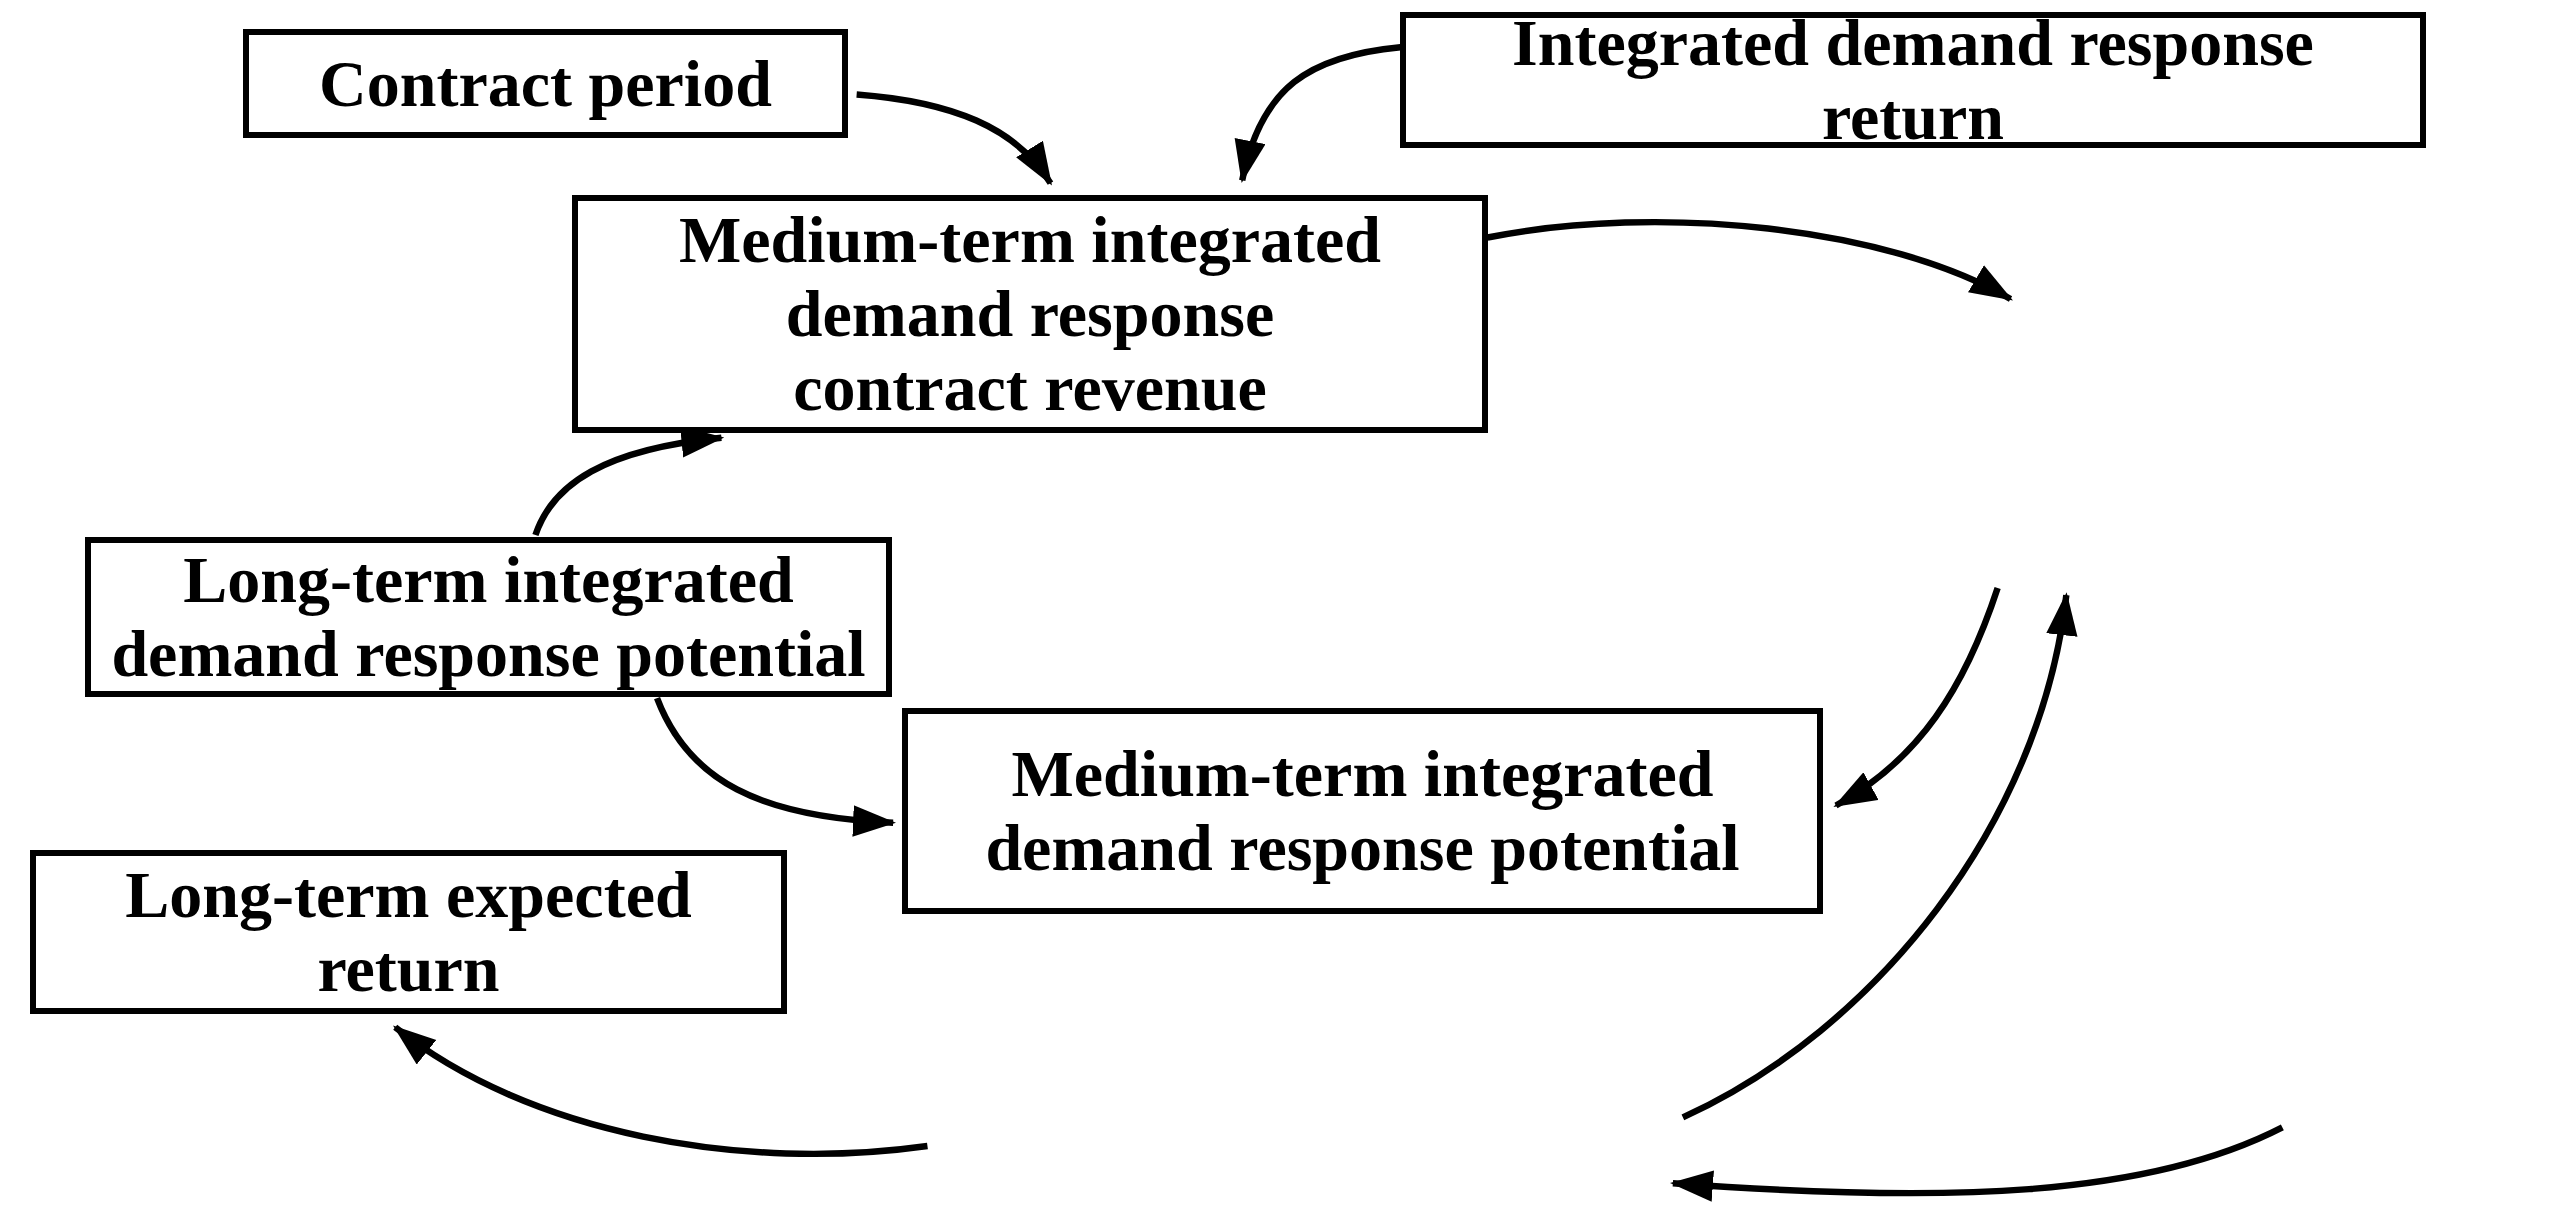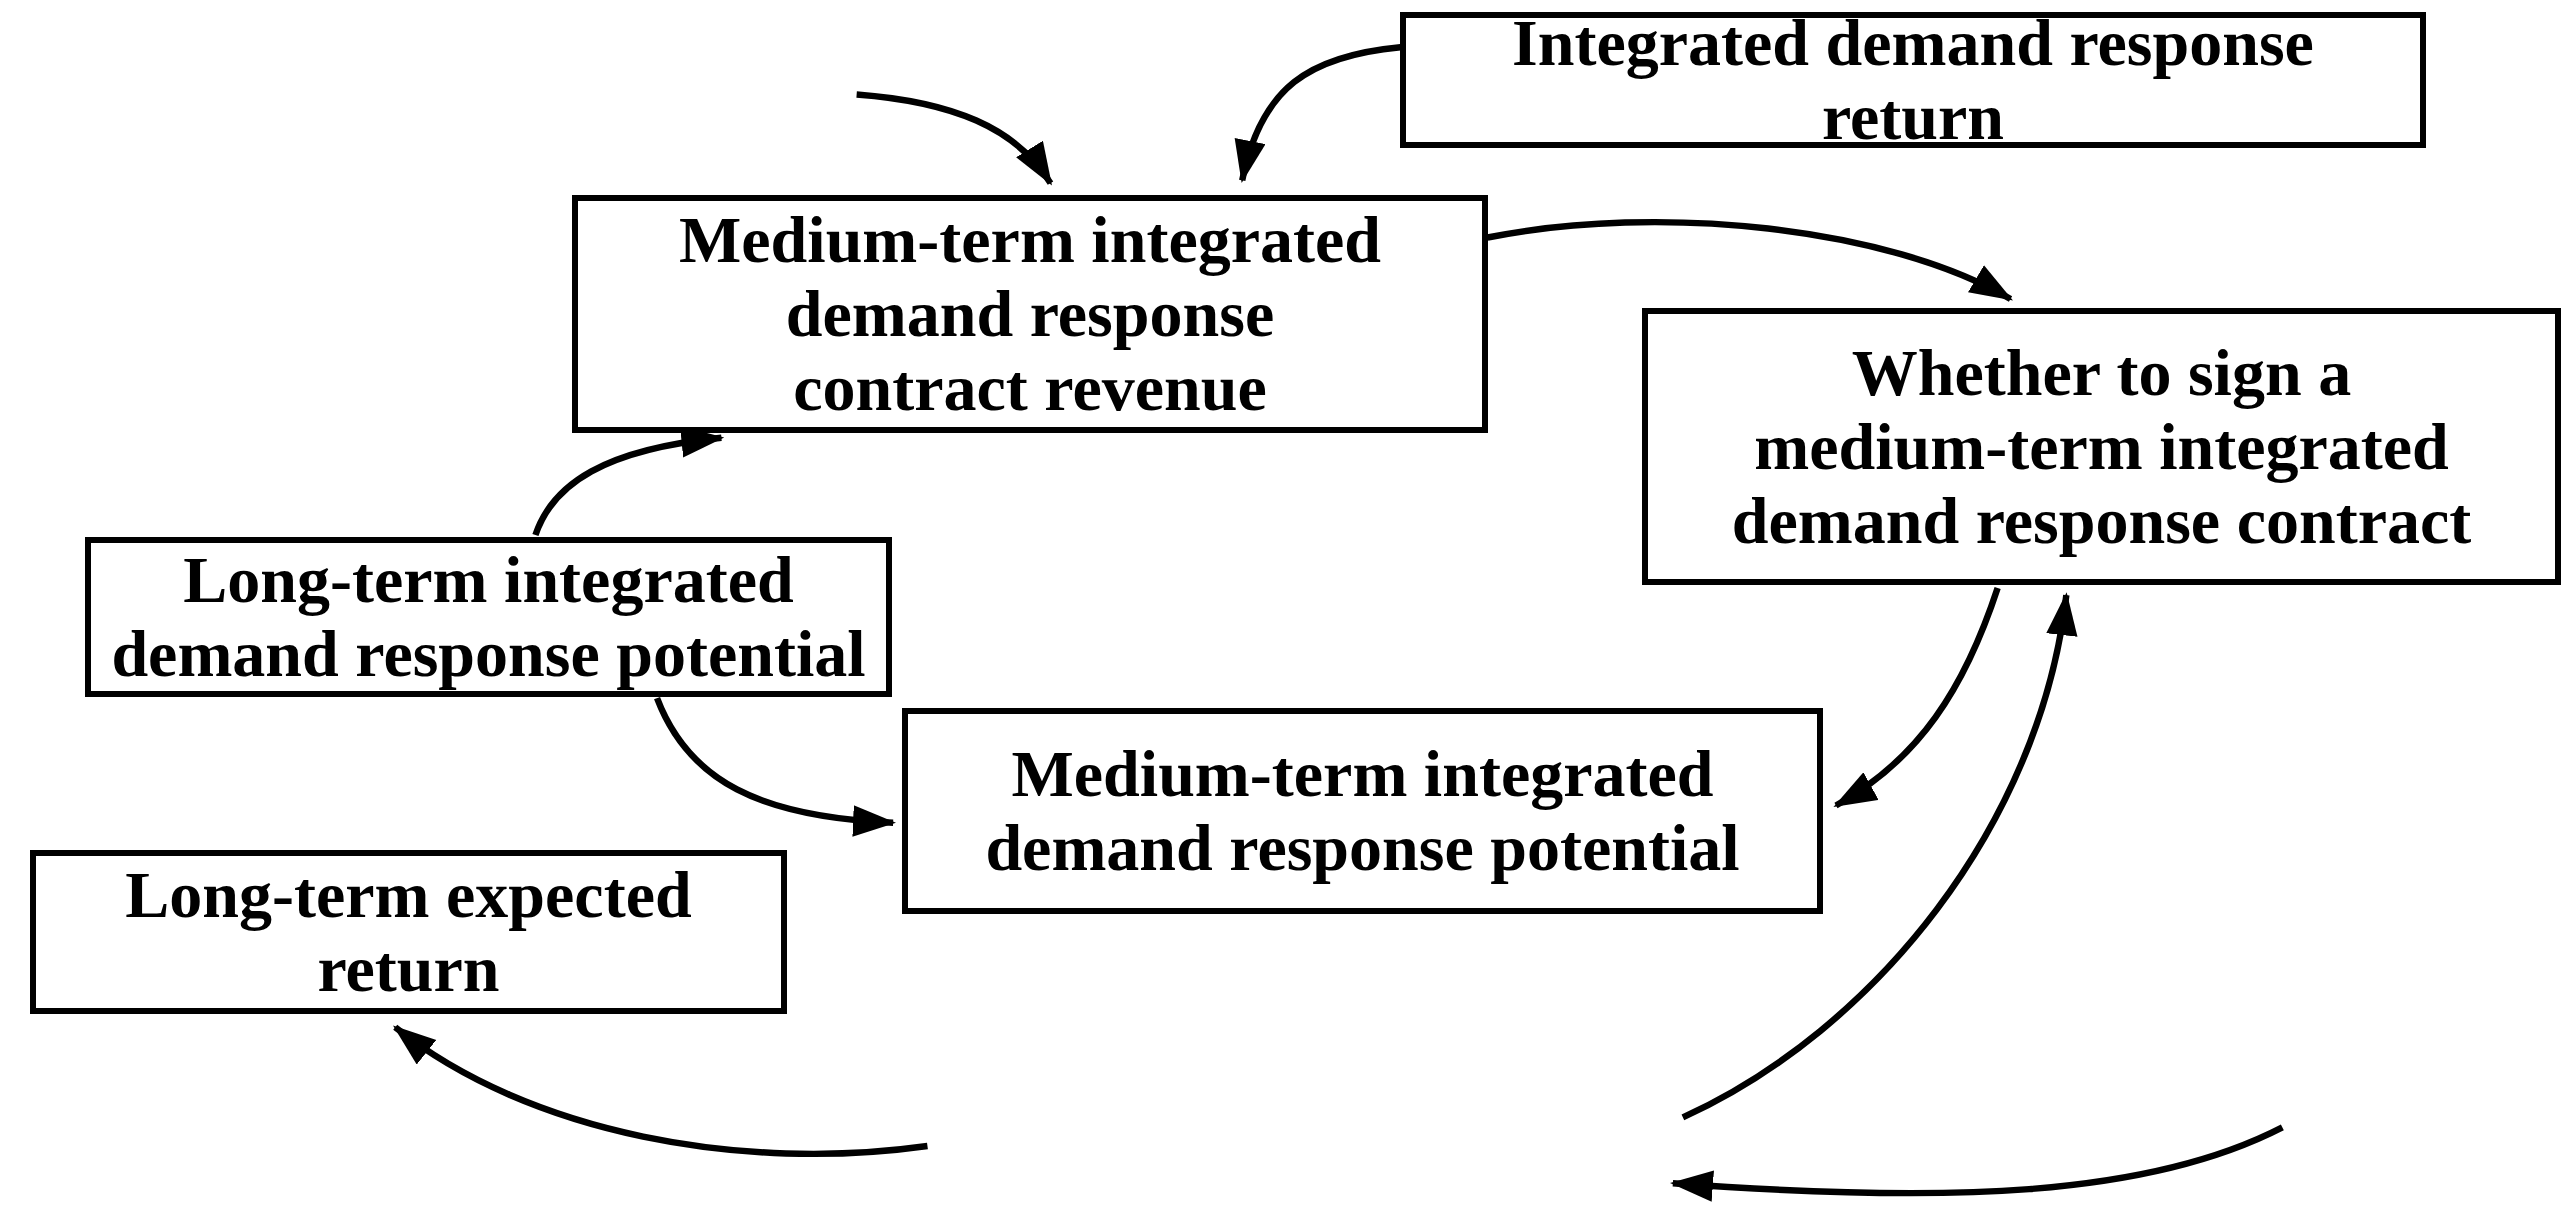--- a/index.html
+++ b/index.html
@@ -61,31 +61,29 @@
       <path d="M 1957 66  C 1830 78  1762 122 1736 252" class="edge" marker-end="url(#arrowhead)" style="stroke: rgb(0, 0, 0);"></path>
       <path d="M 2079 332 C 2320 284 2640 318 2810 418" class="edge" marker-end="url(#arrowhead)" style="stroke: rgb(0, 0, 0);"></path>
       <path d="M 748 748  C 772 676  846 628  1008 612" class="edge" marker-end="url(#arrowhead)" style="stroke: rgb(0, 0, 0);"></path>
       <path d="M 918 976  C 962 1092 1062 1142 1248 1150" class="edge" marker-end="url(#arrowhead)" style="stroke: rgb(0, 0, 0);"></path>
       <path d="M 2792 822 C 2746 962 2682 1062 2566 1126" class="edge" marker-end="url(#arrowhead)" style="stroke: rgb(0, 0, 0);"></path>
       <path d="M 2352 1562 C 2620 1440 2852 1152 2888 832" class="edge" marker-end="url(#arrowhead)" style="stroke: rgb(0, 0, 0);"></path>
       <path d="M 1296 1602 C 1040 1638 740 1586 552 1436" class="edge" marker-end="url(#arrowhead)" style="stroke: rgb(0, 0, 0);"></path>
       <path d="M 3190 1576 C 3000 1674 2720 1682 2338 1654" class="edge" marker-end="url(#arrowhead)" style="stroke: rgb(0, 0, 0);"></path>
     </svg>
 
+  <div class="node" id="node-contract-period">Contract period</div>
 
   <div class="node" id="node-integrated-return">Integrated demand response
 return</div>
 
   <div class="node" id="node-medium-revenue">Medium-term integrated
 demand response
 contract revenue</div>
 
-  <div class="node" id="node-whether-sign">Whether to sign a
-medium-term integrated
-demand response contract</div>
 
   <div class="node" id="node-long-potential">Long-term integrated
 demand response potential</div>
 
   <div class="node" id="node-medium-potential">Medium-term integrated
 demand response potential</div>
 
   <div class="node" id="node-long-expected">Long-term expected
 return</div>
 

